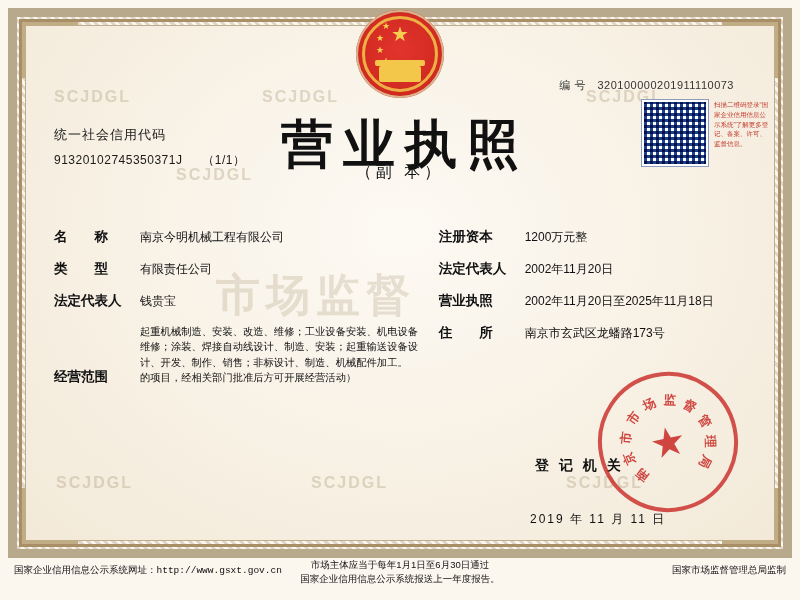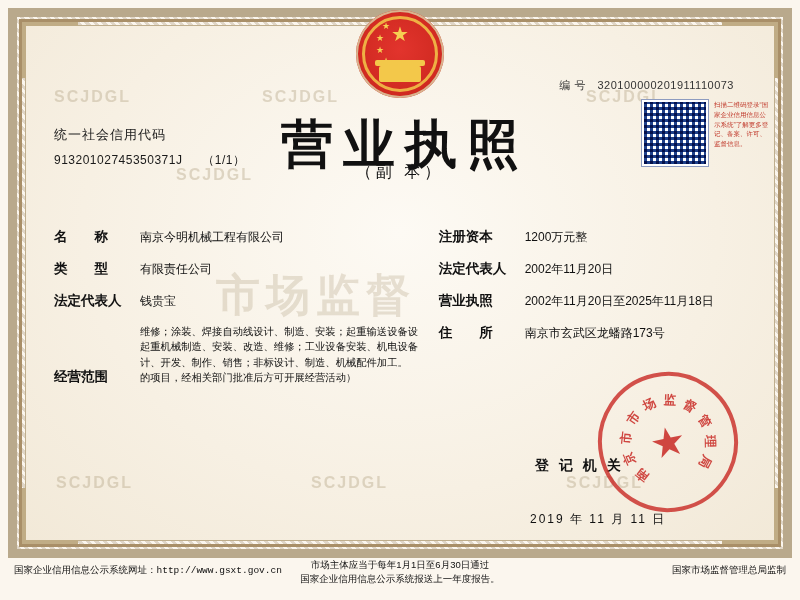--- a/index.html
+++ b/index.html
@@ -407,22 +407,22 @@
       <div class="fcol right">
         <div class="flabel">营业执照</div>
         <div class="fvalue big">2002年11月20日至2025年11月18日</div>
       </div>
     </div>
 
     <div class="frow">
       <div class="fcol left">
         <div class="flabel">经营范围</div>
         <div class="scope-lines">
+          <div>起重机械制造、安装、改造、维修；工业设备安装、机电设备</div>
           <div>维修；涂装、焊接自动线设计、制造、安装；起重输送设备设</div>
-          <div>起重机械制造、安装、改造、维修；工业设备安装、机电设备</div>
           <div>计、开发、制作、销售；非标设计、制造、机械配件加工。</div>
           <div>的项目，经相关部门批准后方可开展经营活动）</div>
         </div>
       </div>
       <div class="fcol right">
         <div class="flabel">住　　所</div>
         <div class="fvalue big">南京市玄武区龙蟠路173号</div>
       </div>
     </div>
 

